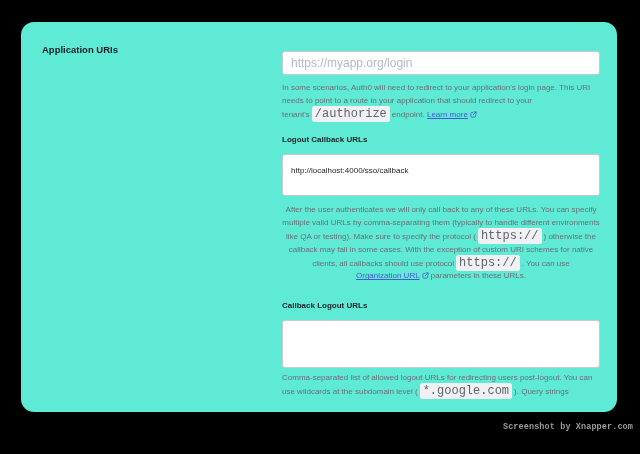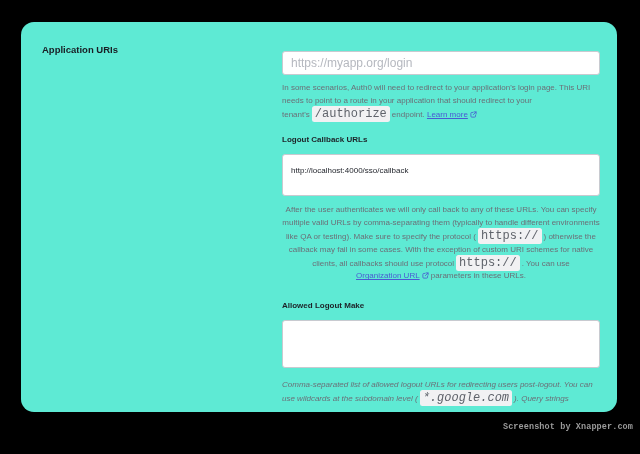--- a/index.html
+++ b/index.html
@@ -87,21 +87,21 @@
     text-decoration: underline;
     cursor: pointer;
     white-space: nowrap;
   }
   .ext-icon { display: inline-block; margin-left: 2px; }
   .ext-icon svg { width: 7px; height: 7px; vertical-align: -1px; }
   .section { margin-top: 0; }
   .section-callback { margin-top: 14px; }
   .section-logout { margin-top: 18px; }
   .section-callback .help { margin-top: 8px; text-align: center; }
-  .section-logout .help { margin-top: 11px; font-style: italic; }
+  .section-logout .help { margin-top: 4px; }
   .watermark {
     position: absolute;
     right: 7px; top: 422px;
     font-size: 8.5px;
     font-weight: bold;
     color: #9a9a9a;
     letter-spacing: 0.1px;
     font-family: Liberation Mono, monospace;
   }
 </style>
@@ -129,21 +129,21 @@
       <div class="field-label">Logout Callback URLs</div>
       <textarea class="url-textarea ta-callback" spellcheck="false" style="">http://localhost:4000/sso/callback</textarea>
       <p class="help"><span>After the user authenticates we will only call back to any of these URLs. You can specify multiple valid URLs by comma-separating them (typically to handle different environments like QA or testing). Make sure to specify the protocol (</span><span class="chip">https://</span><span>) otherwise the callback may fail in some cases. With the exception of custom URI schemes for native clients, all callbacks should use protocol</span><span class="chip">https://</span><span>. You can use </span><a class="link"><span>Organization URL</span><span class="ext-icon"><svg viewBox="0 0 12 12" fill="none" stroke="#4a5bd2" stroke-width="1.4" stroke-linecap="round" stroke-linejoin="round">
                 <path d="M5 2.5H3A1.5 1.5 0 0 0 1.5 4v5A1.5 1.5 0 0 0 3 10.5h5A1.5 1.5 0 0 0 9.5 9V7"></path>
                 <path d="M7 1.5h3.5V5"></path>
                 <path d="M10.3 1.7 5.8 6.2"></path>
               </svg></span></a><span> parameters in these URLs.</span></p>
     </div>
 
     <div class="section section-logout">
-      <div class="field-label">Allowed Logout Make</div>
+      <div class="field-label">Callback Logout URLs</div>
       <textarea class="url-textarea ta-logout" spellcheck="false" style=""></textarea>
       <p class="help"><span>Comma-separated list of allowed logout URLs for redirecting users post-logout. You can use wildcards at the subdomain level (</span><span class="chip">*.google.com</span><span>). Query strings</span></p>
     </div>
 
   </div>
 </div>
 
 <div class="watermark">Screenshot by Xnapper.com</div>
 
 </body></html>

